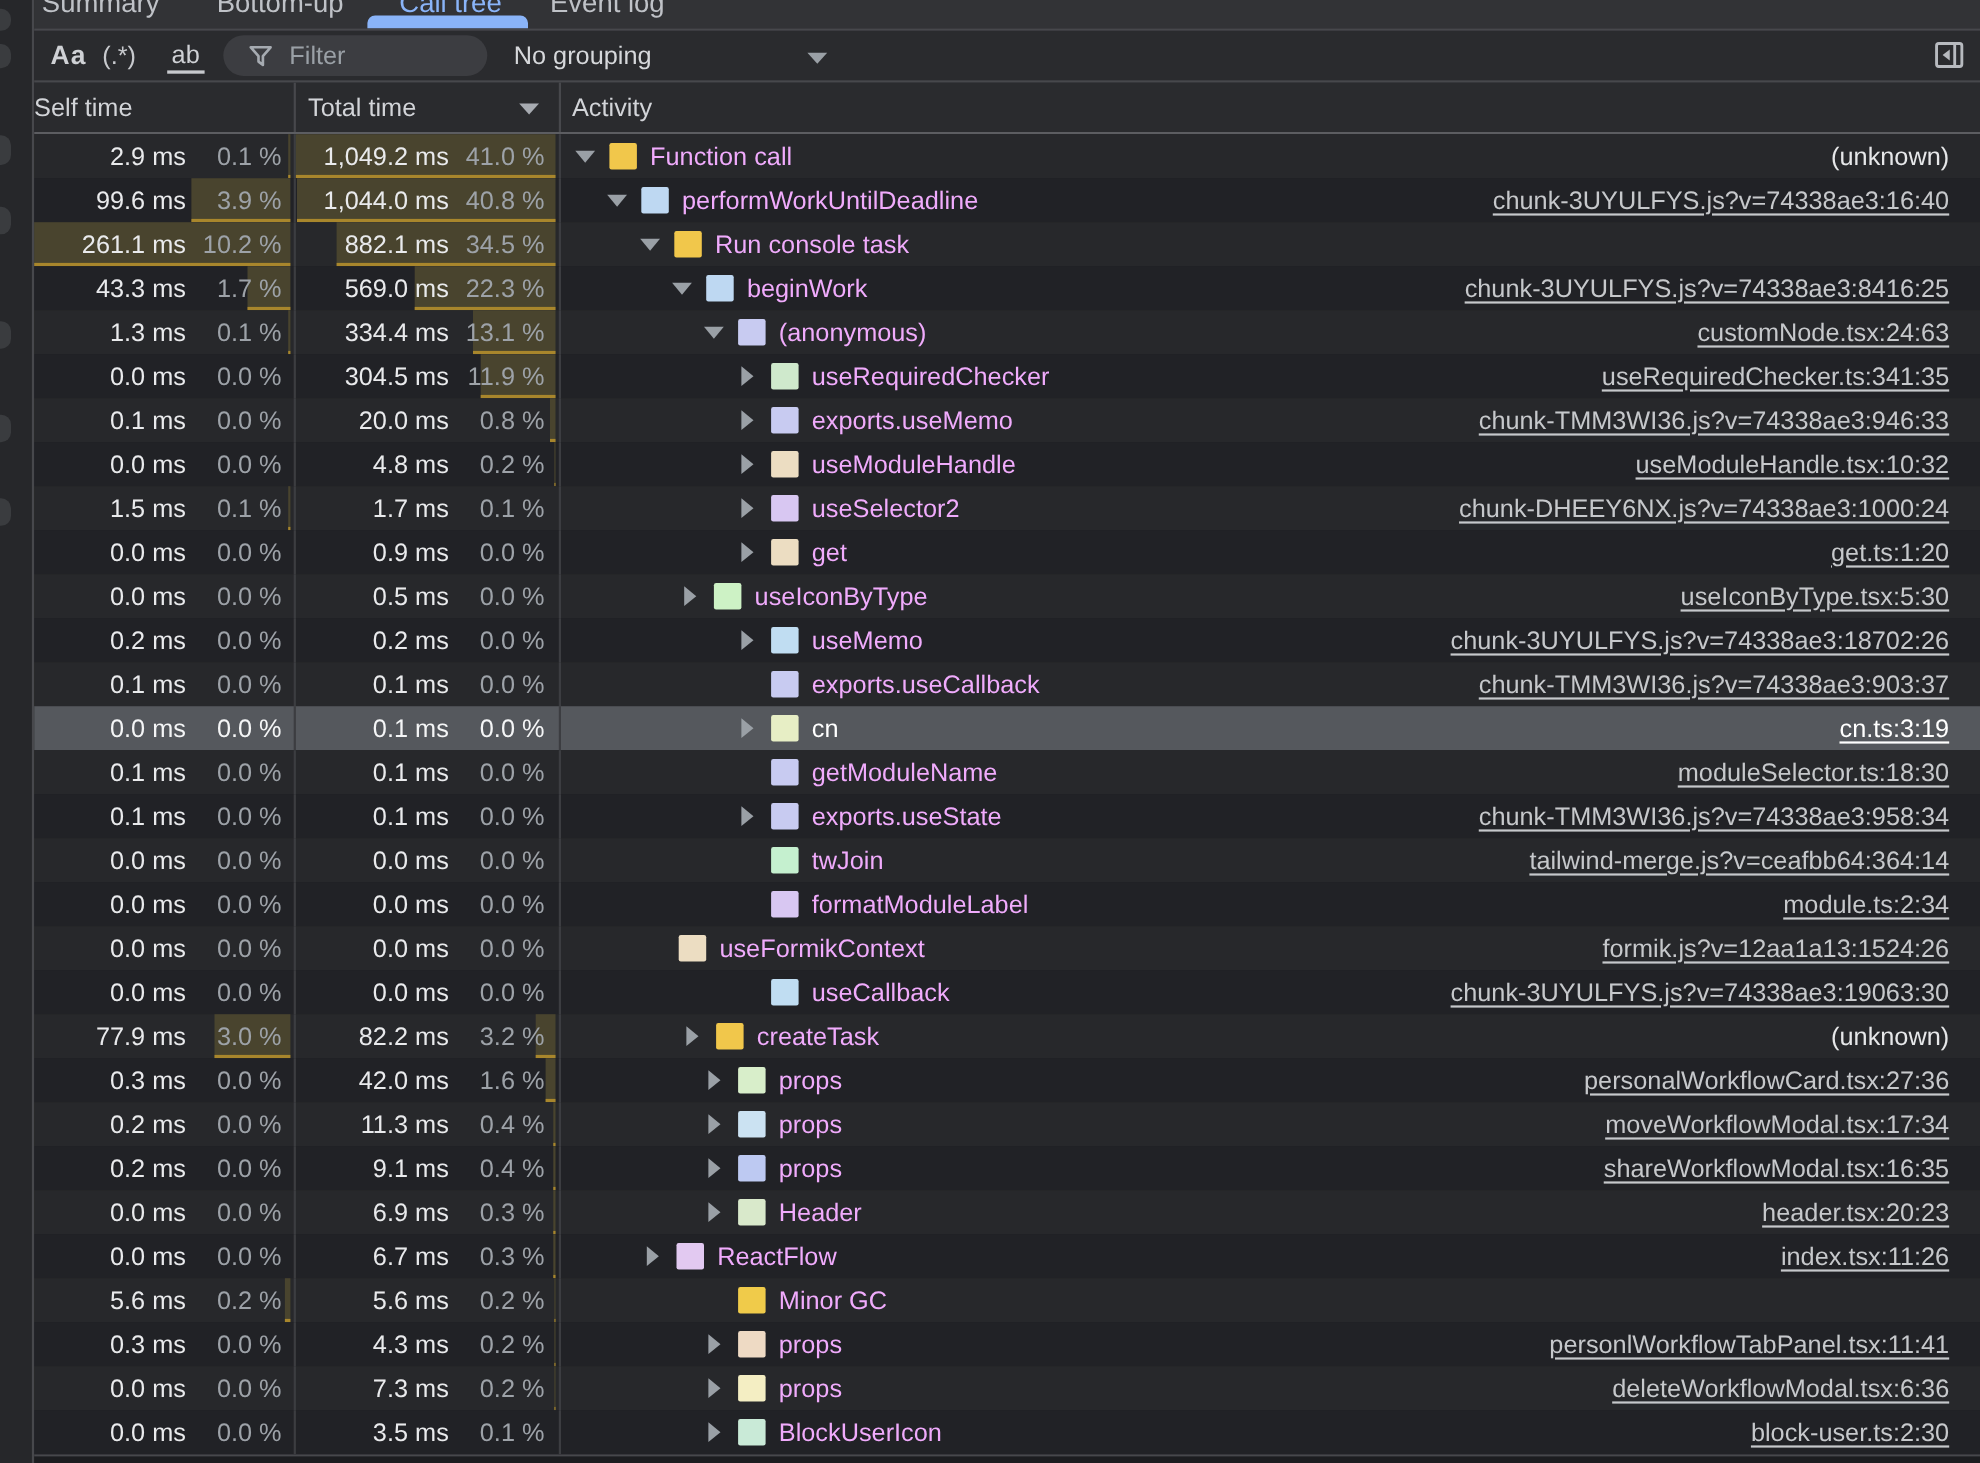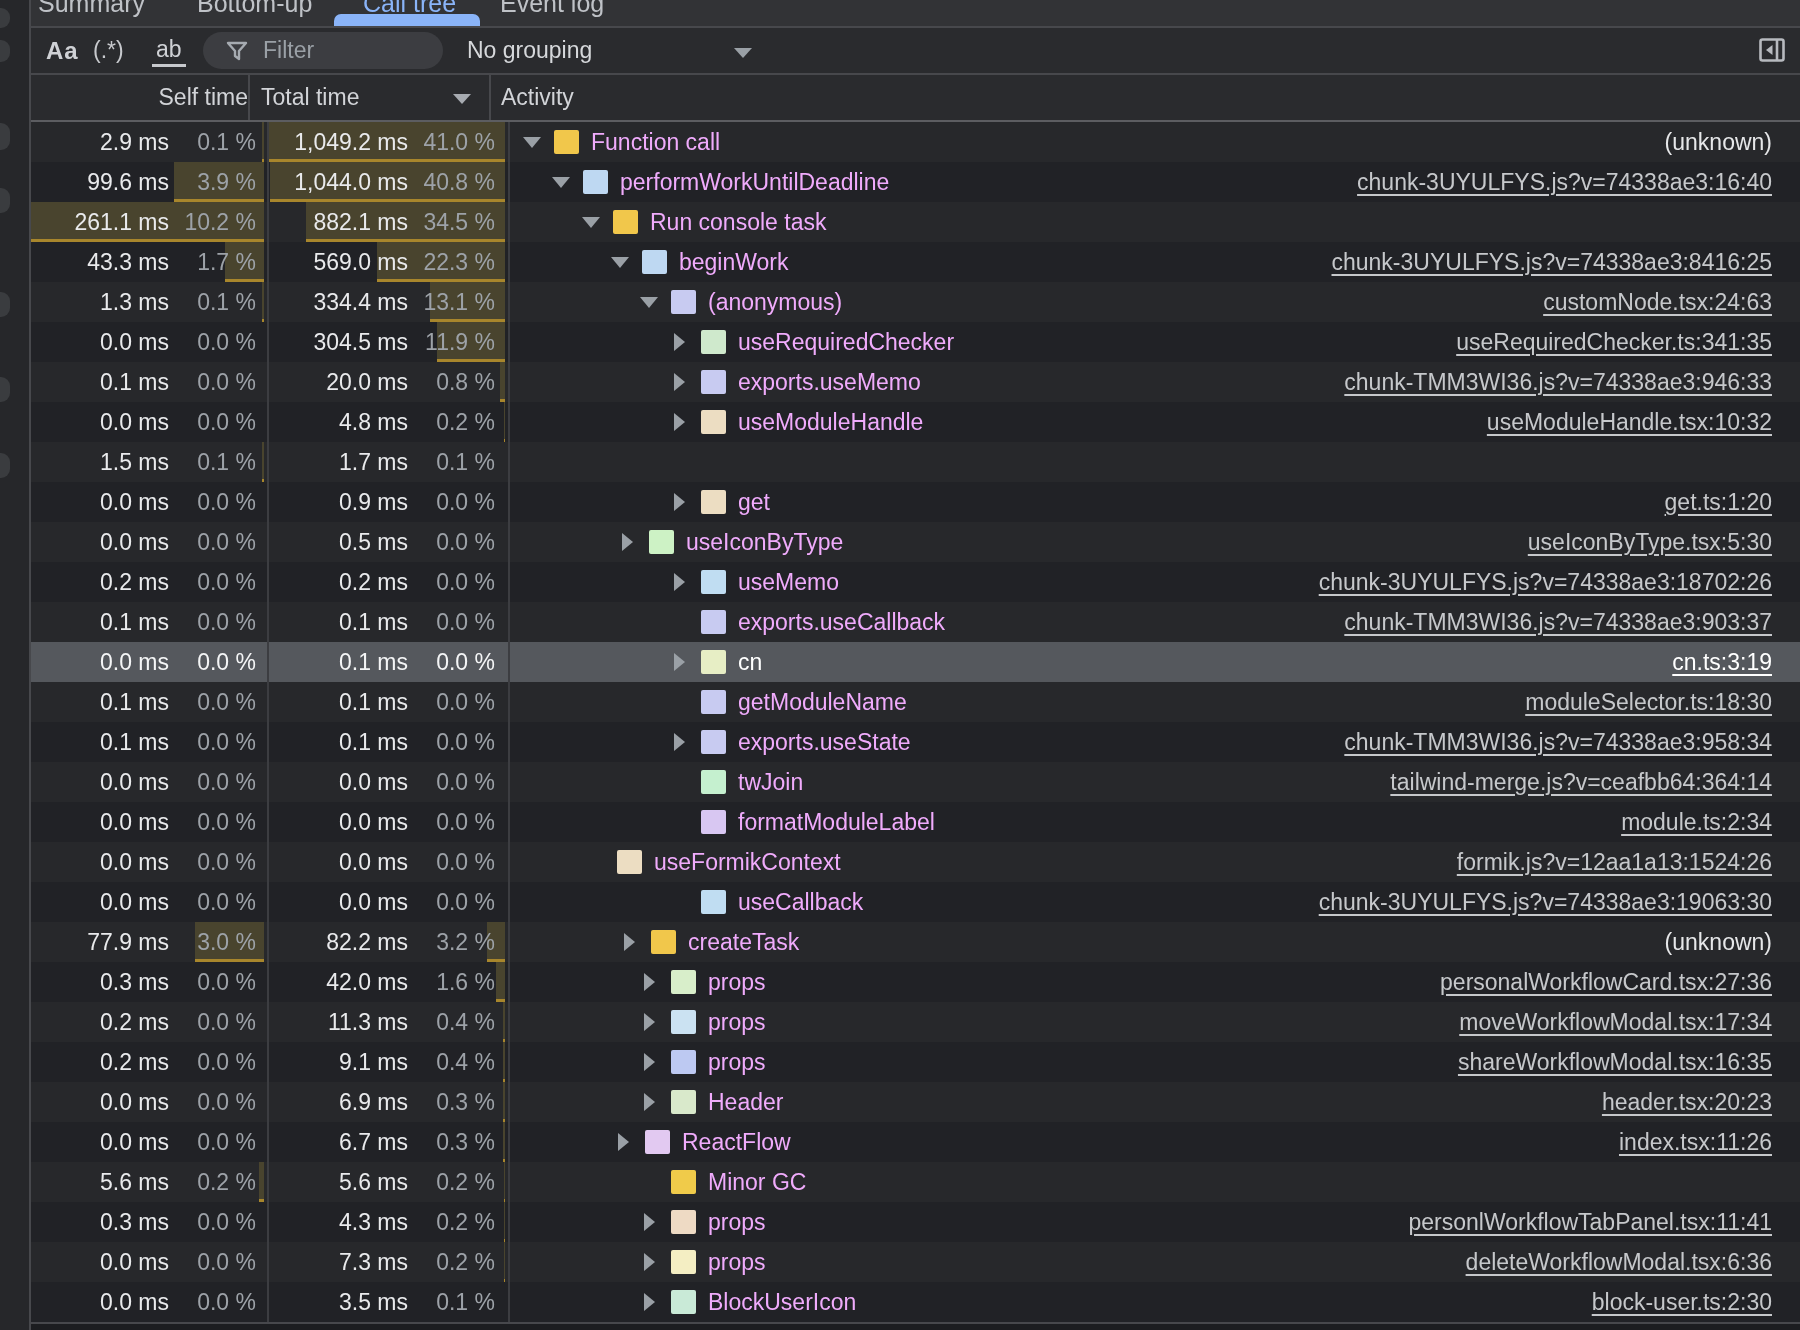--- a/index.html
+++ b/index.html
@@ -32,21 +32,21 @@
                     font-family:"Liberation Sans",sans-serif;margin-left:12px;}
   .filterpill input::placeholder{color:#9aa0a6;}
   .grouping{position:absolute;left:436px;top:0;height:45px;display:flex;align-items:center;color:#d6d8db;font-size:23px;cursor:default;}
   .dd-arrow{position:absolute;left:703px;top:20px;width:0;height:0;border-left:9px solid transparent;
             border-right:9px solid transparent;border-top:10px solid #9aa0a6;}
   .panel-toggle{position:absolute;left:1727px;top:8px;width:28px;height:28px;}
 
   
   .gridhead{height:45px;background:#2a2b2e;border-bottom:2px solid #5c5d61;display:flex;flex:none;
             color:#d2d4d8;font-size:23px;line-height:45px;}
-  .h-self{width:219px;border-right:2px solid #47484c;box-sizing:border-box;text-align:right;}
+  .h-self{width:238px;border-right:2px solid #47484c;box-sizing:border-box;}
   .h-total{width:241px;border-right:2px solid #47484c;box-sizing:border-box;padding-left:11px;position:relative;}
   .h-act{flex:1;padding-left:10px;}
   .sort-arrow{position:absolute;right:18px;top:19px;width:0;height:0;border-left:9px solid transparent;
               border-right:9px solid transparent;border-top:10px solid #a7abb1;}
 
   
   .rows{flex:none;}
   .row{display:flex;height:40px;position:relative;}
   .row:nth-child(odd){background:#27282b;}
   .row:nth-child(even){background:#212226;}
@@ -284,20 +284,28 @@
         <div class="row">
           <div class="c-self">
             <div class="heatbar" style="width: 2px;"></div>
             <span class="ms">1.5 ms</span>
             <span class="pct">0.1 %</span>
           </div>
           <div class="c-total">
             <span class="ms">1.7 ms</span>
             <span class="pct">0.1 %</span>
           </div>
+          <div class="c-act" style="padding-left: 160px;">
+            <span class="arrowbox">
+              <span class="tri-closed"></span>
+            </span>
+            <span class="sq" style="background: rgb(216, 199, 242);"></span>
+            <span class="lbl">useSelector2</span>
+            <span class="loc link">chunk-DHEEY6NX.js?v=74338ae3:1000:24</span>
+          </div>
         </div>
         <div class="row">
           <div class="c-self">
             <span class="ms">0.0 ms</span>
             <span class="pct">0.0 %</span>
           </div>
           <div class="c-total">
             <span class="ms">0.9 ms</span>
             <span class="pct">0.0 %</span>
           </div>
@@ -577,21 +585,21 @@
         <div class="row">
           <div class="c-self">
             <span class="ms">0.0 ms</span>
             <span class="pct">0.0 %</span>
           </div>
           <div class="c-total">
             <div class="heatbar" style="width: 2px;"></div>
             <span class="ms">6.7 ms</span>
             <span class="pct">0.3 %</span>
           </div>
-          <div class="c-act" style="padding-left: 104px;">
+          <div class="c-act" style="padding-left: 58px; margin-left: 16px;">
             <span class="arrowbox">
               <span class="tri-closed"></span>
             </span>
             <span class="sq" style="background: rgb(226, 201, 241);"></span>
             <span class="lbl">ReactFlow</span>
             <span class="loc link">index.tsx:11:26</span>
           </div>
         </div>
         <div class="row">
           <div class="c-self">

